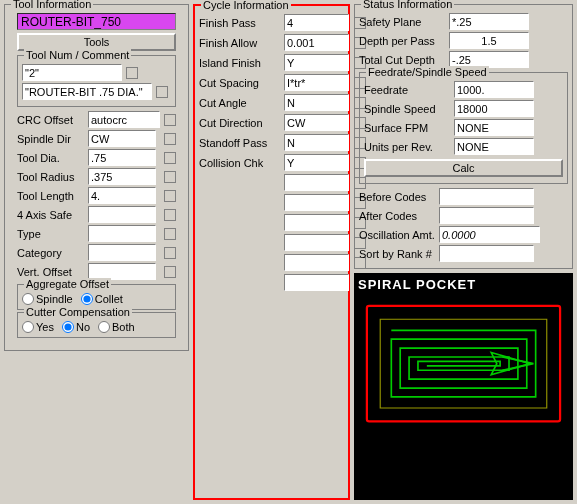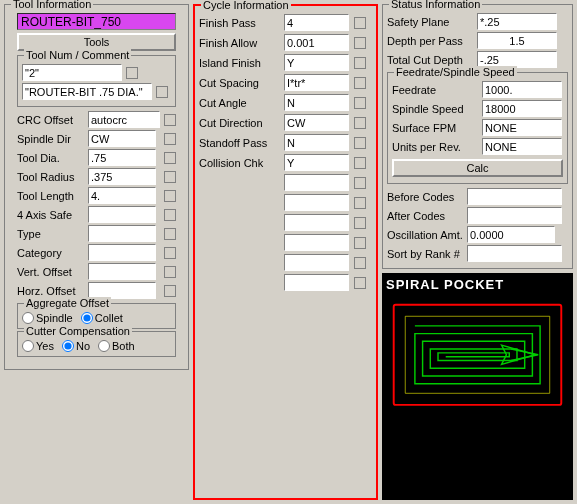--- a/index.html
+++ b/index.html
@@ -111,21 +111,21 @@
     .field-grid {
       display: grid;
       grid-template-columns: 70px 1fr 14px;
       align-items: center;
       margin-bottom: 2px;
       gap: 1px;
     }
 
     
     .middle-col {
-      width: 185px;
+      width: 157px;
       display: flex;
       flex-direction: column;
       gap: 4px;
     }
 
     .cycle-panel {
       border: 2px solid red;
       padding: 4px;
       padding-top: 8px;
       position: relative;
@@ -304,25 +304,20 @@
         <input type="text" value="" style="width: 68px;">
         <div class="small-check"></div>
       </div>
       <div class="field-grid">
         <span class="field-label">Category</span>
         <input type="text" value="" style="width: 68px;">
         <div class="small-check"></div>
       </div>
       <div class="field-grid">
         <span class="field-label">Vert. Offset</span>
-        <input type="text" value="" style="width: 68px;">
-        <div class="small-check"></div>
-      </div>
-      <div class="field-grid">
-        <span class="field-label">Horz. Offset</span>
         <input type="text" value="" style="width: 68px;">
         <div class="small-check"></div>
       </div>
 
       
       <div class="aggregate-panel" style="margin-top:4px;">
         <span class="panel-title">Aggregate Offset</span>
         <div class="radio-group">
           <div class="radio-item">
             <input type="radio" name="aggregate" style="">
@@ -477,21 +472,21 @@
         <div class="codes-row">
           <span class="field-label">Before Codes</span>
           <input type="text" value="" style="width: 95px;">
         </div>
         <div class="codes-row">
           <span class="field-label">After Codes</span>
           <input type="text" value="" style="width: 95px;">
         </div>
         <div class="codes-row">
           <span class="field-label">Oscillation Amt.</span>
-          <input type="text" value="0.0000" style="width: 88px;">
+          <input type="text" value="0.0000" style="width: 101px; font-style: italic;">
         </div>
         <div class="codes-row">
           <span class="field-label">Sort by Rank #</span>
           <input type="text" value="" style="width: 95px;">
         </div>
       </div>
     </div>
 
     <div class="preview-box" style="flex:1; position:relative;">
       <span class="preview-label">SPIRAL POCKET</span>

